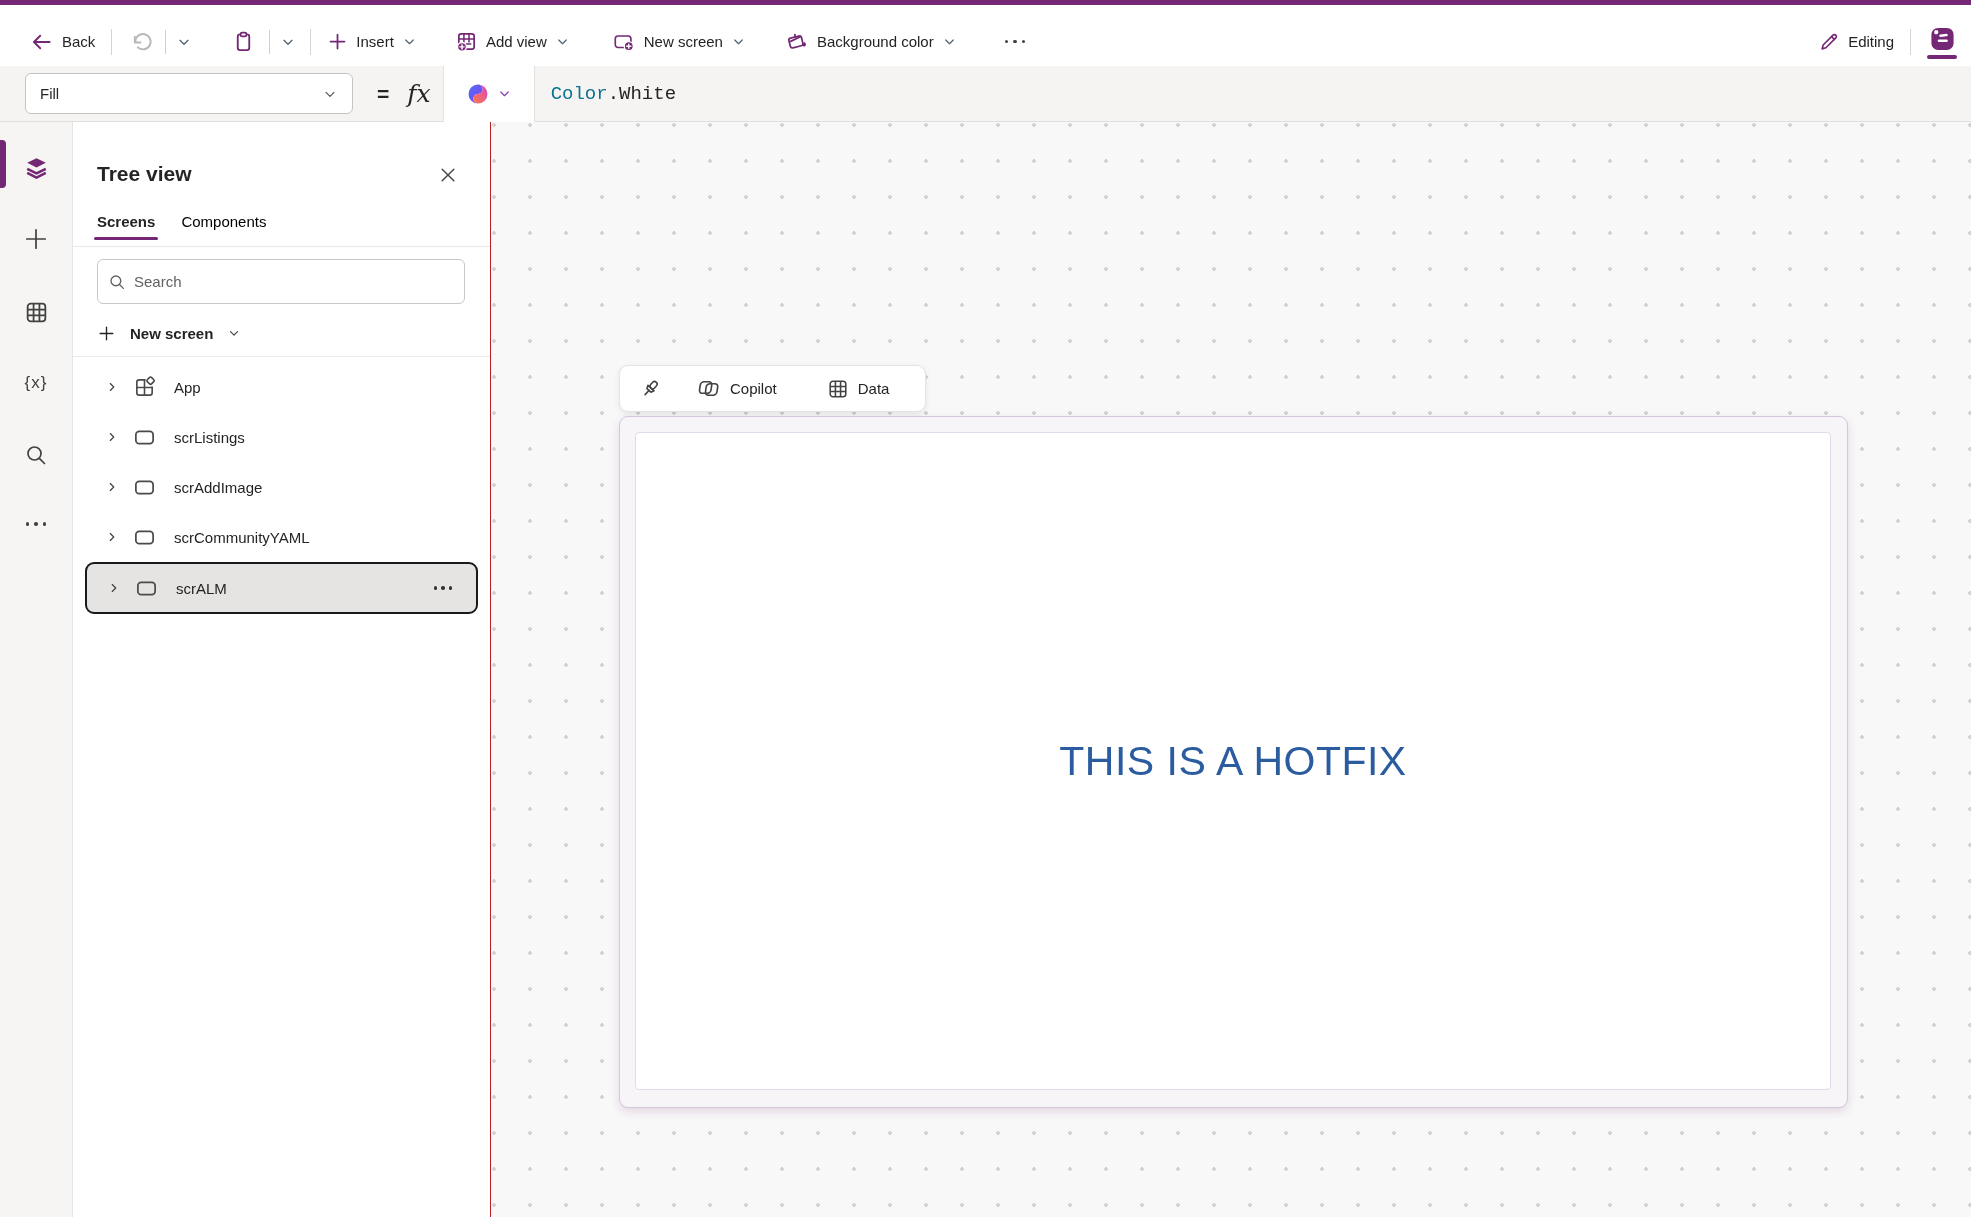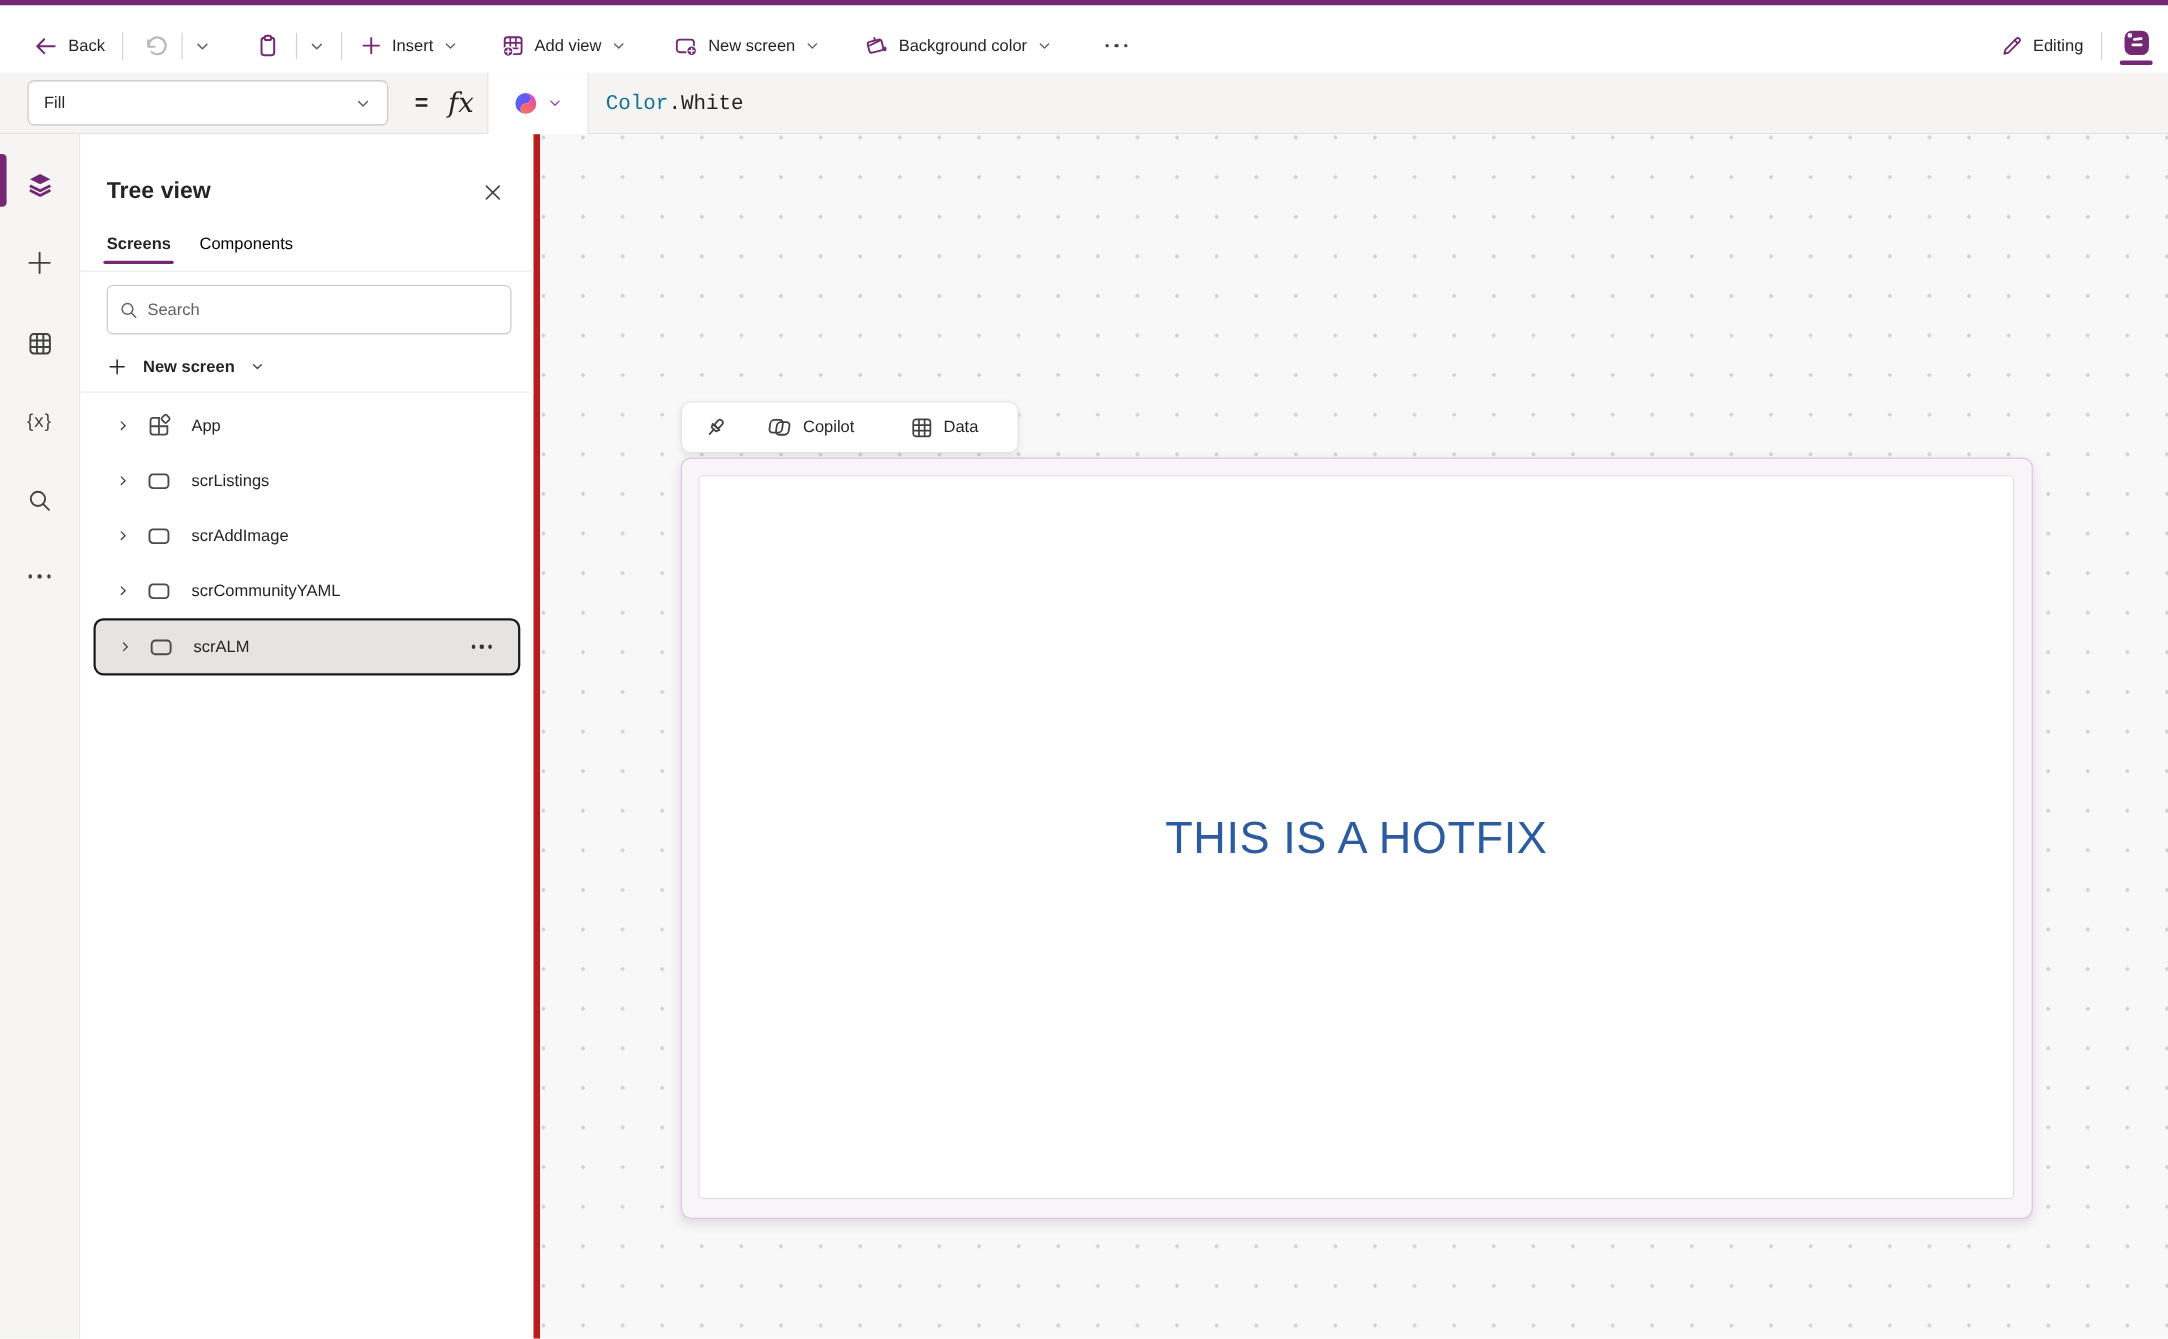--- a/index.html
+++ b/index.html
@@ -46,21 +46,21 @@
   .rail { width:73px; background:#f6f5f4; border-right:1px solid #e5e5e5;
     position:relative; flex-shrink:0; }
   .rail-btn { position:absolute; left:50%; transform:translate(-50%,-50%);
     width:44px; height:44px; display:flex; align-items:center; justify-content:center;
     cursor:pointer; }
   .rail-pill { position:absolute; left:0; top:18px; width:6px; height:48px;
     background:#742774; border-radius:0 4px 4px 0; }
   .varglyph { font-size:17px; color:#424242; letter-spacing:1px; }
 
   
-  .panel { width:418px; background:#fff; border-right:6px solid #b91c1c;
+  .panel { width:418px; background:#fff; border-right:1px solid #b91c1c;
     position:relative; flex-shrink:0; }
   .panel-title { position:absolute; left:24px; top:40px; font-size:21px; font-weight:700; }
   .panel-close { position:absolute; left:362px; top:40px; width:26px; height:26px;
     display:flex; align-items:center; justify-content:center; cursor:pointer; }
   .tabs { position:absolute; left:24px; top:91px; display:flex; gap:26px; font-size:15px; }
   .tab { padding-bottom:10px; cursor:pointer; position:relative; color:#000000; }
   .tab.active { font-weight:700; color:#242424; }
   .tab.active::after { content:""; position:absolute; left:-3px; right:-3px; bottom:0;
     height:3px; border-radius:2px; background:#742774; }
   .tabs-divider { position:absolute; left:0; right:0; top:124px; height:1px; background:#e8e8e8; }

